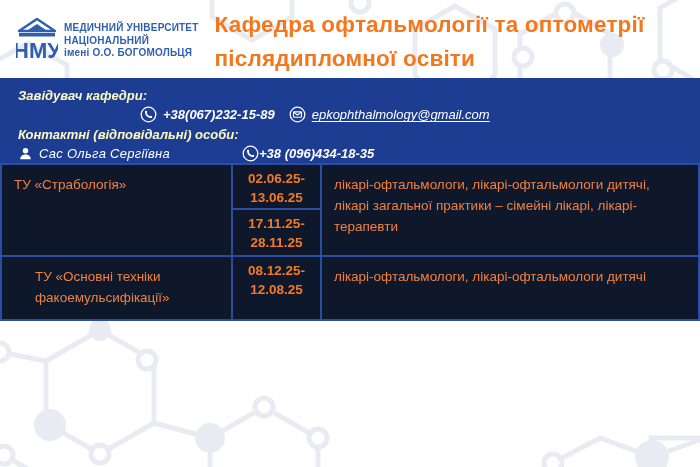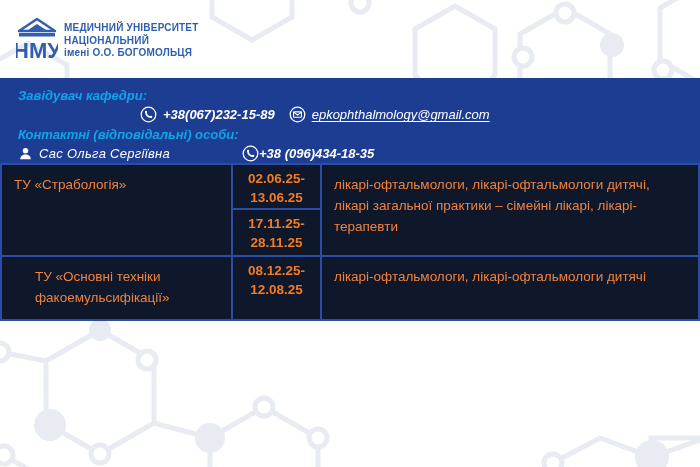--- a/index.html
+++ b/index.html
@@ -27,21 +27,21 @@
   .title-line{color:var(--orange);font-weight:800;font-size:22.5px;line-height:34px;letter-spacing:.2px;}
 
   
   .banner{
     position:absolute;top:78px;left:0;width:700px;height:85px;z-index:1;
     background:var(--banner-blue);color:#fff;
     padding:8px 18px 0;display:flex;flex-direction:column;gap:1px;
     font-size:13px;font-style:italic;
   }
   .b-line{display:flex;align-items:center;height:19px;white-space:nowrap;}
-  .lbl-orange{color:#0ea5e9;font-weight:700;}
+  .lbl-orange{color:#fef9c3;font-weight:700;}
   .b-name{font-weight:700;margin-left:5px;}
   .b-contacts-row{font-weight:700;}
   .ml-phone{margin-left:122px;}
   .ic{display:inline-flex;width:17px;height:17px;flex:0 0 auto;}
   .ic svg{width:100%;height:100%;}
   .ic-gap{margin-right:6px;}
   .email-link{color:#fff;font-weight:400;text-decoration:underline;text-underline-offset:2px;margin-left:6px;}
   .email-ic{margin-left:14px;}
   .contact-name{font-style:italic;font-weight:400;margin-left:6px;letter-spacing:.3px;}
   .contact-phone-ic{margin-left:72px;}
@@ -122,20 +122,24 @@
         <path d="M21 8 L30 14 H12 Z" fill="#2f5fae"></path>
         <rect x="3" y="17" width="36" height="3.5" fill="#2f5fae"></rect>
         <text x="21" y="42" text-anchor="middle" font-family="Liberation Sans, sans-serif" font-size="22" font-weight="bold" fill="#2f5fae">НМУ</text>
       </svg>
       <div class="uni-name">
         <div>МЕДИЧНИЙ УНІВЕРСИТЕТ</div>
         <div>НАЦІОНАЛЬНИЙ</div>
         <div>імені О.О. БОГОМОЛЬЦЯ</div>
       </div>
     </div>
+    <div class="title-block">
+      <div class="title-line">Кафедра офтальмології та оптометрії</div>
+      <div class="title-line">післядипломної освіти</div>
+    </div>
   </div>
 
   <div class="banner">
 
     <div class="b-line">
       <span class="lbl-orange">Завідувач кафедри:</span>
     </div>
 
     <div class="b-line b-contacts-row">
       <span class="ic ml-phone ic-gap">

